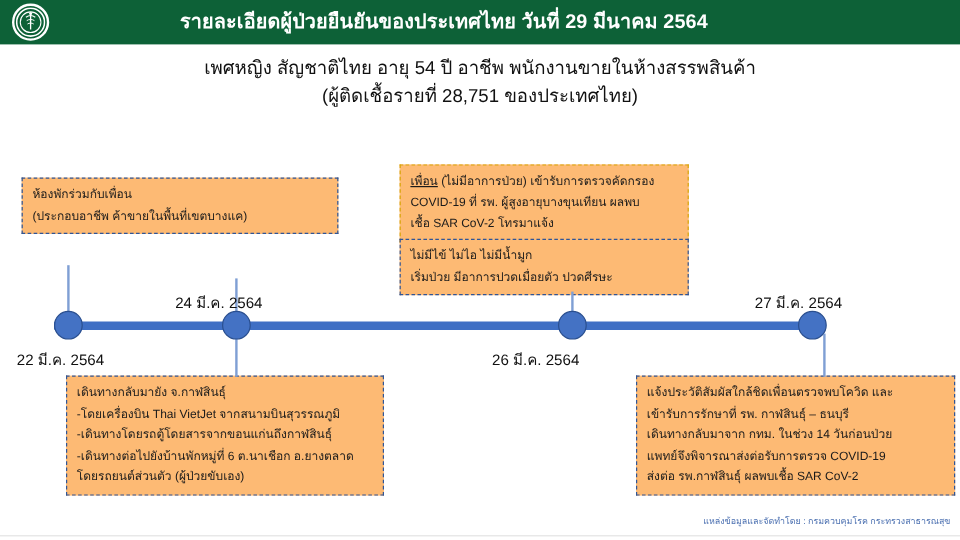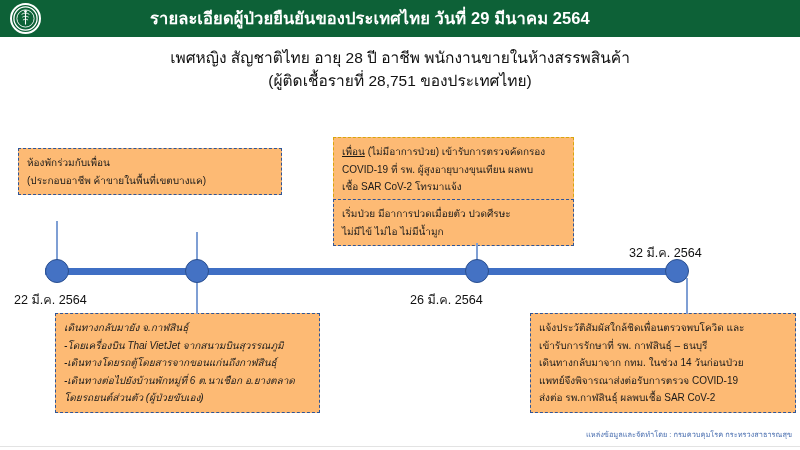--- a/index.html
+++ b/index.html
@@ -94,21 +94,21 @@
   }
   .note p {
     margin: 0;
     white-space: nowrap;
   }
   .u { text-decoration: underline; }
 
   .note-topleft   { left: 18px;  top: 148px; width: 264px; }
   .note-gold-box  { left: 333px; top: 137px; width: 241px; }
   .note-mid-blue  { left: 333px; top: 199px; width: 241px; }
-  .note-botleft   { left: 55px;  top: 313px; width: 265px; font-style: italic; }
+  .note-botleft   { left: 55px;  top: 313px; width: 265px; }
   .note-botright  { left: 530px; top: 313px; width: 266px; }
 
   
   .tl-bar {
     position: absolute;
     left: 45px; top: 268px;
     width: 632px; height: 7px;
     background: #3f6fc4;
     border-radius: 1px;
   }
@@ -165,38 +165,38 @@
       <path d="M8.6 8.4 C11 6.6 14 6.6 16.4 8.4" fill="none" stroke="#ffffff" stroke-width="0.9"></path>
       <path d="M9.3 11.2 C11.2 9.9 13.8 9.9 15.7 11.2" fill="none" stroke="#ffffff" stroke-width="0.8"></path>
       <path d="M9.9 14.0 C11.4 13.0 13.6 13.0 15.1 14.0" fill="none" stroke="#ffffff" stroke-width="0.8"></path>
       <circle cx="12.5" cy="5.2" r="1.25" fill="#ffffff"></circle>
     </svg>
   </div>
 
   <div class="header-title">รายละเอียดผู้ป่วยยืนยันของประเทศไทย วันที่ 29 มีนาคม 2564</div>
 
   <div class="intro">
-    <div class="intro-line-1">เพศหญิง สัญชาติไทย อายุ 28 ปี อาชีพ พนักงานขายในห้างสรรพสินค้า</div>
+    <div class="intro-line-1">เพศหญิง สัญชาติไทย อายุ 54 ปี อาชีพ พนักงานขายในห้างสรรพสินค้า</div>
     <div class="intro-line-2">(ผู้ติดเชื้อรายที่  28,751 ของประเทศไทย)</div>
   </div>
 
   <div class="note note-blue note-topleft">
     <p>ห้องพักร่วมกับเพื่อน</p>
     <p>(ประกอบอาชีพ ค้าขายในพื้นที่เขตบางแค)</p>
   </div>
 
   <div class="note note-gold note-gold-box">
     <p><span class="u">เพื่อน</span><span> (ไม่มีอาการป่วย) เข้ารับการตรวจคัดกรอง</span></p>
     <p>COVID-19 ที่ รพ. ผู้สูงอายุบางขุนเทียน ผลพบ</p>
     <p>เชื้อ SAR CoV-2  โทรมาแจ้ง</p>
   </div>
 
   <div class="note note-blue note-mid-blue">
+    <p>ไม่มีไข้ ไม่ไอ ไม่มีน้ำมูก</p>
     <p>เริ่มป่วย มีอาการปวดเมื่อยตัว  ปวดศีรษะ</p>
-    <p>ไม่มีไข้ ไม่ไอ ไม่มีน้ำมูก</p>
   </div>
 
   <div class="note note-blue note-botleft">
     <p>เดินทางกลับมายัง จ.กาฬสินธุ์</p>
     <p>-โดยเครื่องบิน Thai VietJet จากสนามบินสุวรรณภูมิ</p>
     <p>-เดินทางโดยรถตู้โดยสารจากขอนแก่นถึงกาฬสินธุ์</p>
     <p>-เดินทางต่อไปยังบ้านพักหมู่ที่ 6 ต.นาเชือก อ.ยางตลาด</p>
     <p>โดยรถยนต์ส่วนตัว (ผู้ป่วยขับเอง)</p>
   </div>
 
@@ -215,19 +215,20 @@
   <div class="tl-connector" style="left:196px; top:278px; height:36px;"></div>
   <div class="tl-connector" style="left:476px; top:243px; height:20px;"></div>
   <div class="tl-connector" style="left:686px; top:278px; height:36px;"></div>
 
   <div class="tl-node" style="left:45px;"></div>
   <div class="tl-node" style="left:185px;"></div>
   <div class="tl-node" style="left:465px;"></div>
   <div class="tl-node" style="left:665px;"></div>
 
   <div class="tl-date" style="left:14px;  top:290px;">22 มี.ค. 2564</div>
+  <div class="tl-date" style="left:146px; top:243px;">24 มี.ค. 2564</div>
   <div class="tl-date" style="left:410px; top:290px;">26 มี.ค. 2564</div>
-  <div class="tl-date" style="left:629px; top:243px;">32 มี.ค. 2564</div>
+  <div class="tl-date" style="left:629px; top:243px;">27 มี.ค. 2564</div>
 
   <div class="footer-note">แหล่งข้อมูลและจัดทำโดย : กรมควบคุมโรค กระทรวงสาธารณสุข</div>
   <div class="footer-rule"></div>
 
 </div>
 
 </body></html>

